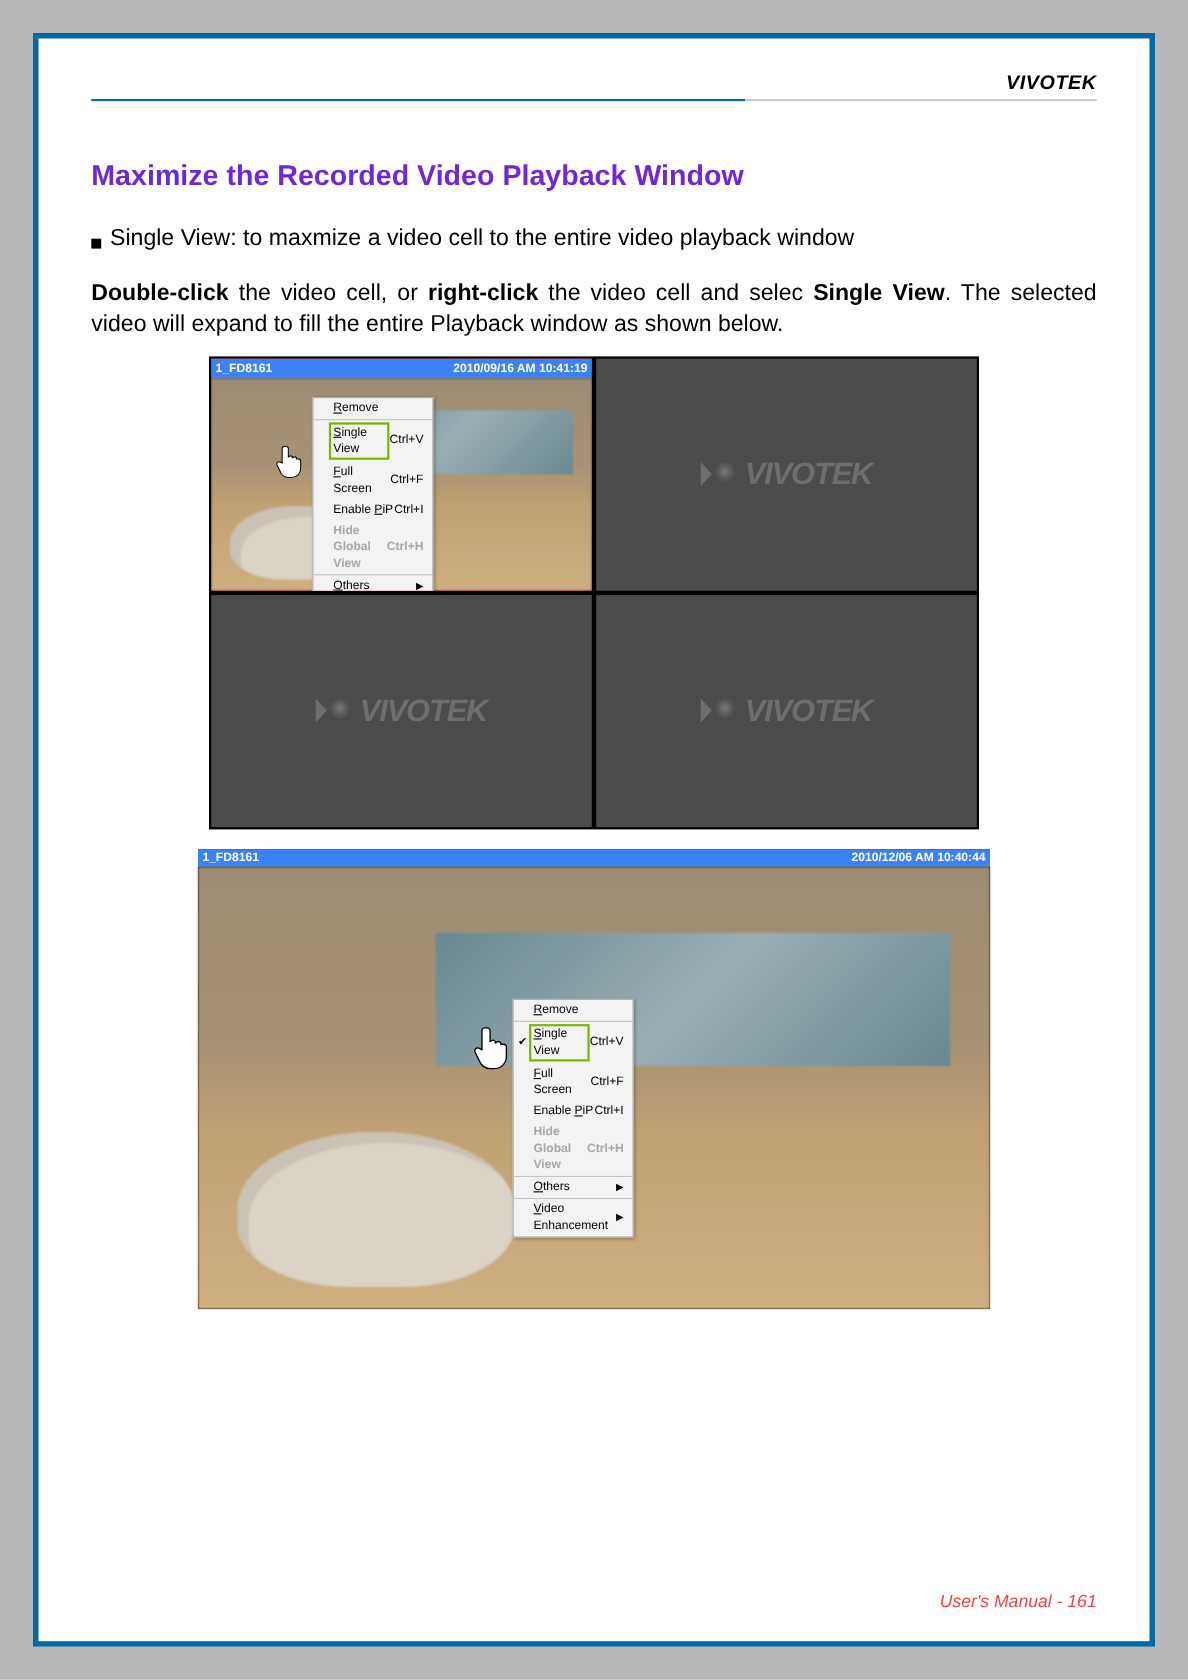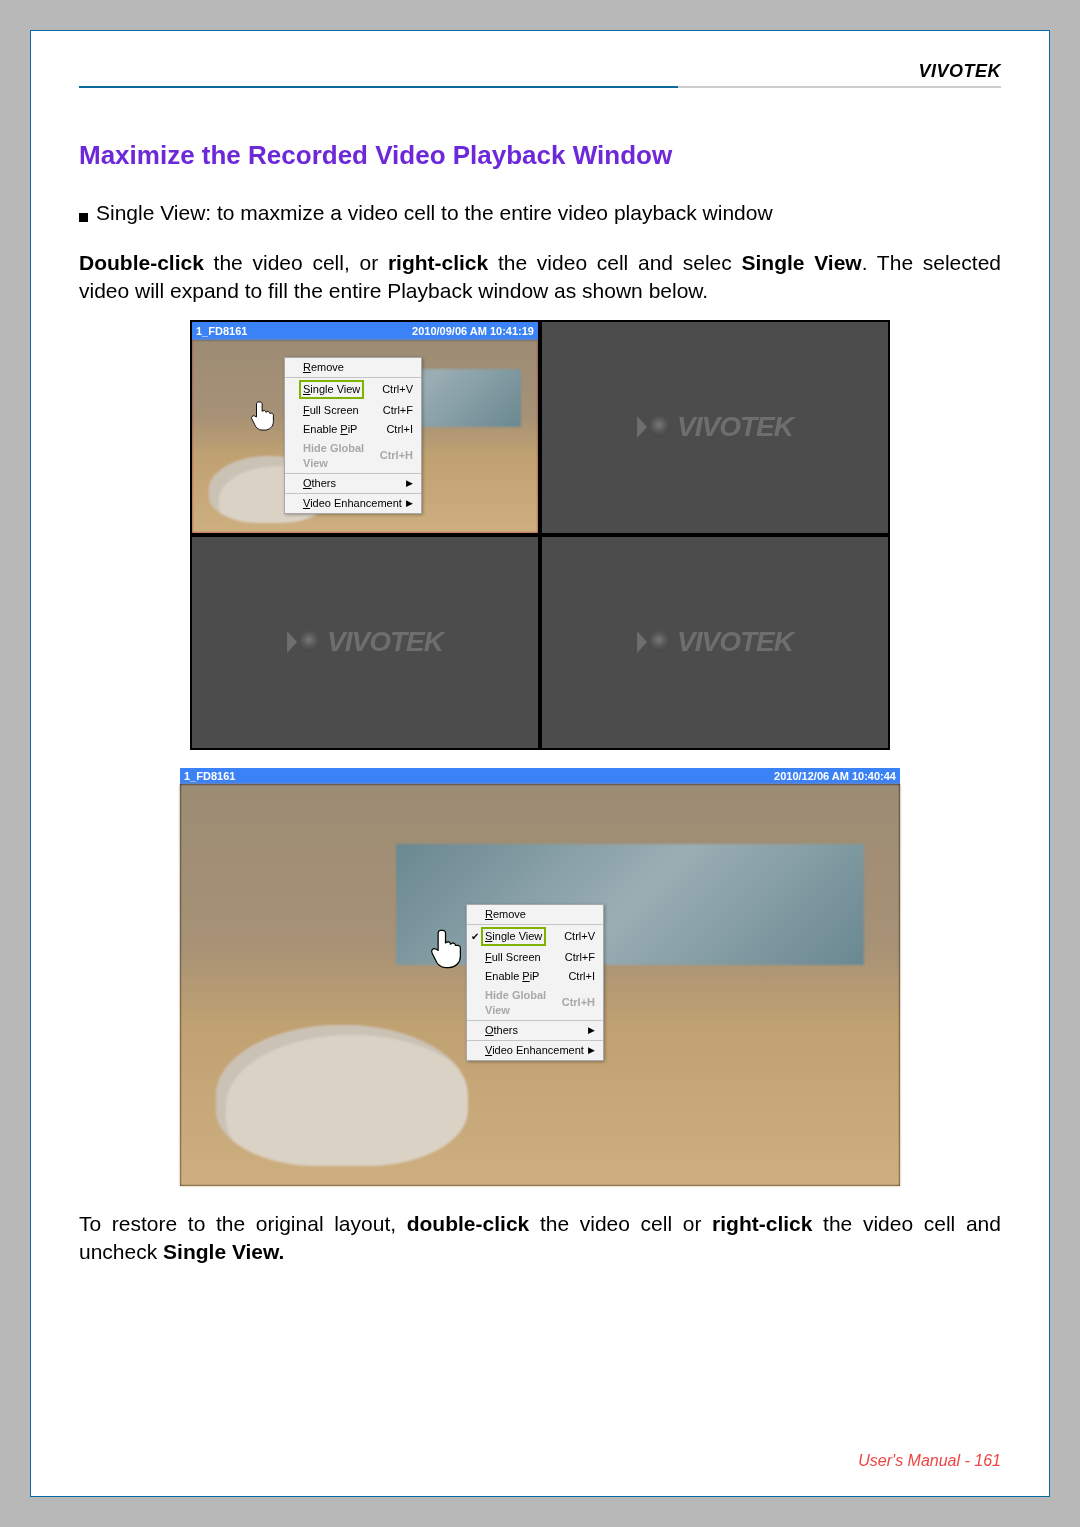--- a/index.html
+++ b/index.html
@@ -8,21 +8,21 @@
     font-family: Arial, Helvetica, sans-serif;
     width: 1080px;
     height: 1527px;
     position: relative;
   }
   .page {
     background: #fff;
     position: absolute;
     left: 30px; right: 30px; top: 30px; bottom: 30px;
     padding: 30px 48px 60px 48px;
-    border: 1px solid #0369a1;
+    border: 5px solid #0369a1;
   }
   .header-brand {
     text-align: right;
     color: #000;
     font-weight: bold;
     font-style: italic;
     font-size: 18px;
     letter-spacing: 0.5px;
     padding-bottom: 8px;
     margin-bottom: 44px;
@@ -149,21 +149,21 @@
     position: absolute;
     background: #f3f3f3;
     border: 1px solid #a8a8a8;
     font-family: Tahoma, sans-serif;
     font-size: 11px;
     color: #000;
     width: 135px;
     z-index: 10;
     box-shadow: 1px 1px 3px rgba(0,0,0,0.3);
   }
-  .ctx-menu.small { width: 138px; }
+  .ctx-menu.small { width: 110px; }
   .ctx-row {
     display: flex;
     justify-content: space-between;
     align-items: center;
     padding: 2px 8px 2px 18px;
     position: relative;
     line-height: 15px;
   }
   .ctx-row .u { text-decoration: underline; }
   .ctx-row.sep { border-top: 1px solid #c4c4c4; }
@@ -220,21 +220,21 @@
   </div>
 
   <p class="body-text mb">
     <span class="bold">Double-click</span><span> the video cell, or </span><span class="bold">right-click</span><span> the video cell and selec </span><span class="bold">Single View</span><span>. The selected video will expand to fill the entire Playback window as shown below.</span>
   </p>
 
   <div class="quad-wrap">
     <div class="cell active">
       <div class="cell-header">
         <span>1_FD8161</span>
-        <span>2010/09/06 AM 10:41:19</span>
+        <span>2010/09/16 AM 10:41:19</span>
       </div>
       <div class="room-scene"></div>
 
       <div class="hand-cursor" style="left:57px; top:78px;">
         <svg viewBox="0 0 32 34">
             <path d="M12 2c1 0 2 1 2 2v8l2-1c1 0 2 1 2 2l2-1c1 0 2 1 2 2l2 0c1 0 2 1 2 2v7c0 5-4 9-9 9h-3c-4 0-7-3-8-6l-3-6c-1-2 1-4 3-3l2 1V4c0-1 1-2 2-2z" fill="#fff" stroke="#000" stroke-width="1"></path>
           </svg>
       </div>
 
       <div class="ctx-menu small" style="left:92px; top:35px;">
@@ -329,20 +329,17 @@
         <span><span class="u">O</span>thers</span>
           <span class="arrow">▶</span>
       </div>
       <div class="ctx-row sep">
         <span><span class="u">V</span>ideo Enhancement</span>
           <span class="arrow">▶</span>
       </div>
     </div>
   </div>
 
-  <p class="body-text">
-    <span>To restore to the original layout, </span><span class="bold">double-click</span><span> the video cell or </span><span class="bold">right-click</span><span> the video cell and uncheck </span><span class="bold">Single View.</span>
-  </p>
 
   <div class="footer">
     <span>User's Manual - </span><span>161</span>
   </div>
 </div>
 
 </body></html>

